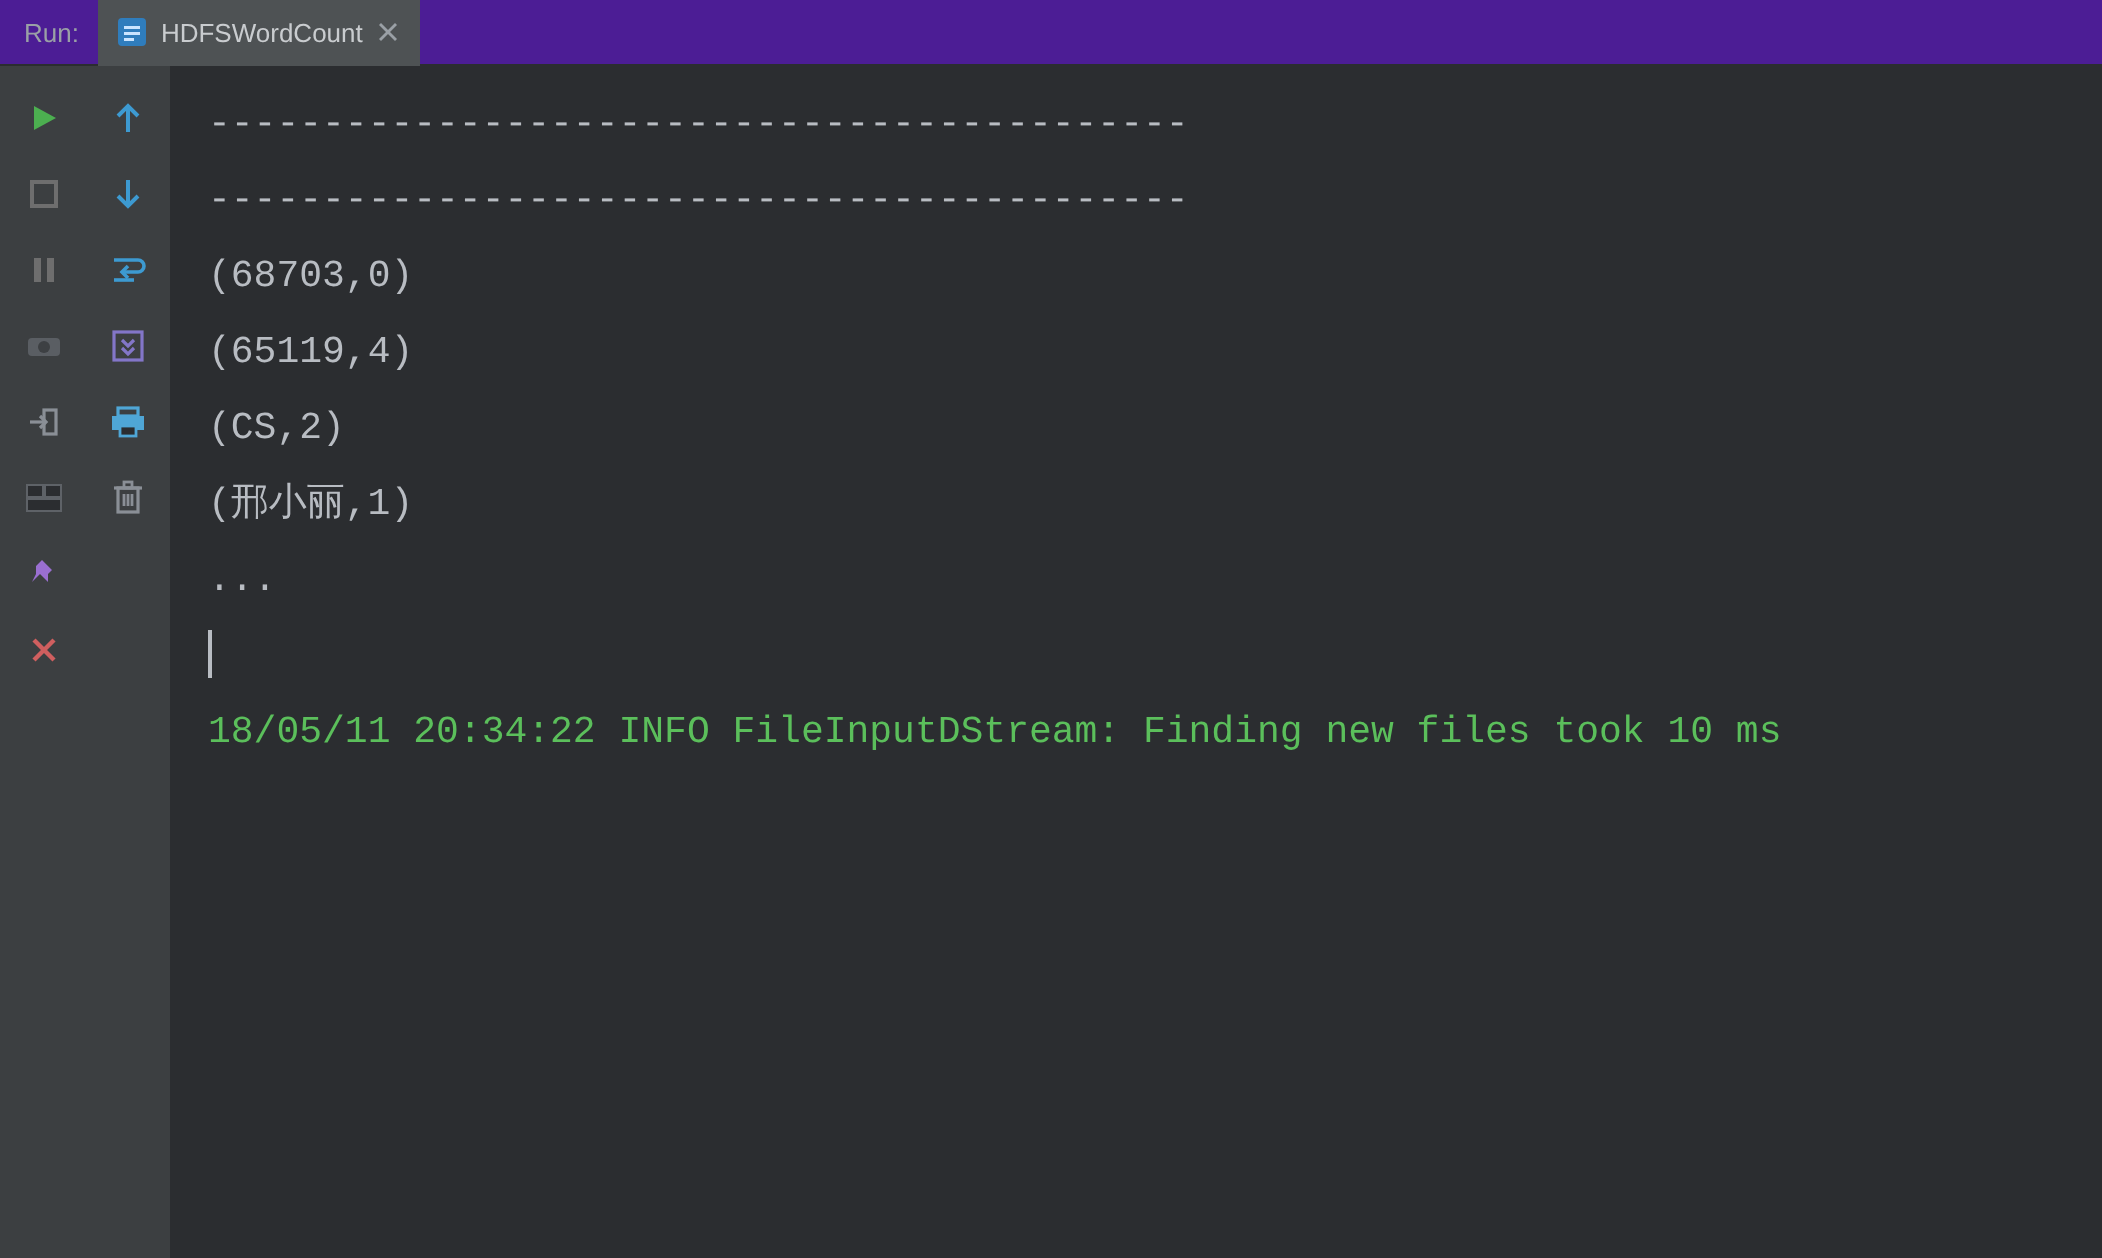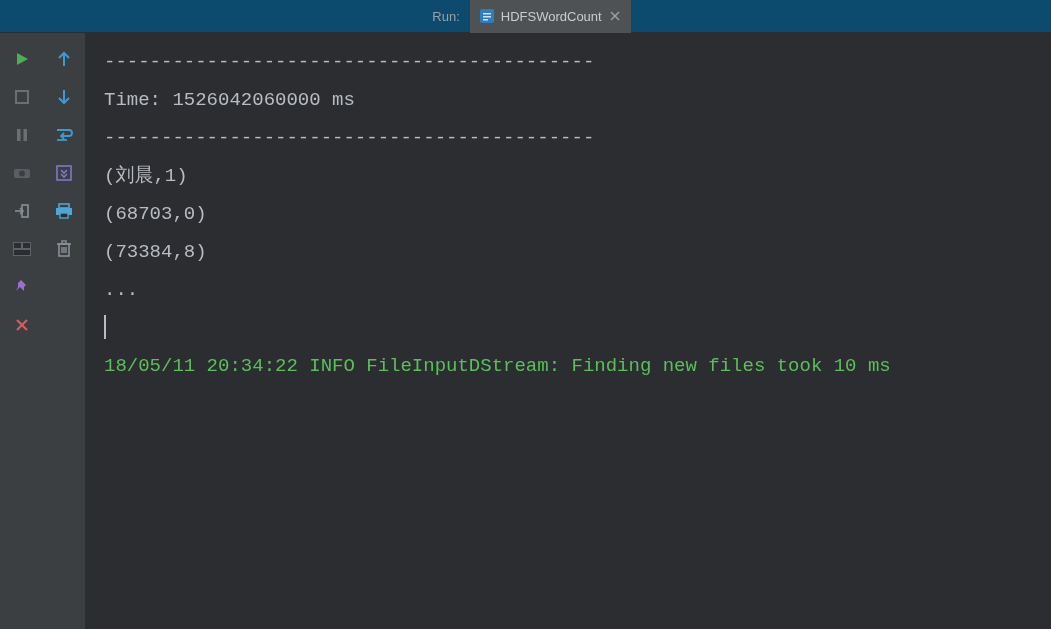--- a/index.html
+++ b/index.html
@@ -7,25 +7,24 @@
   width: 1051px;
   height: 629px;
   background: #2b2d30;
   font-family: 'Segoe UI', Arial, sans-serif;
   font-size: 13px;
   color: #bbbbbb;
   overflow: hidden;
 }
 .top-bar {
   height: 33px;
-  background: #0c4a6e;
+  background: #4c1d95;
   display: flex;
   align-items: center;
   border-bottom: 1px solid #2b2d30;
-  justify-content: center;
 }
 .run-label {
   padding: 0 10px 0 12px;
   color: #9aa0a6;
   font-size: 13px;
 }
 .tab {
   height: 33px;
   display: flex;
   align-items: center;
@@ -194,24 +193,24 @@
           <line x1="8" y1="7" x2="8" y2="13" stroke="#8a8f96" stroke-width="1.4"></line>
           <line x1="10" y1="7" x2="10" y2="13" stroke="#8a8f96" stroke-width="1.4"></line>
           <line x1="1" y1="4" x2="15" y2="4" stroke="#8a8f96" stroke-width="1.6"></line>
           <rect x="6" y="1" width="4" height="3" fill="none" stroke="#8a8f96" stroke-width="1.4"></rect>
         </svg>
     </div>
   </div>
 
   <div class="console">
     <div class="sep">-------------------------------------------</div>
-    <div>Time: 1526042060000 ms</div>
     <div class="sep">-------------------------------------------</div>
-    <div>(刘晨,1)</div>
     <div>(68703,0)</div>
-    <div>(73384,8)</div>
+    <div>(65119,4)</div>
+    <div>(CS,2)</div>
+    <div>(邢小丽,1)</div>
     <div>...</div>
     <div class="caret-line">
         <span class="caret"></span>
       </div>
     <div class="info-line">18/05/11 20:34:22 INFO FileInputDStream: Finding new files took 10 ms</div>
   </div>
 </div>
 
 </body></html>

